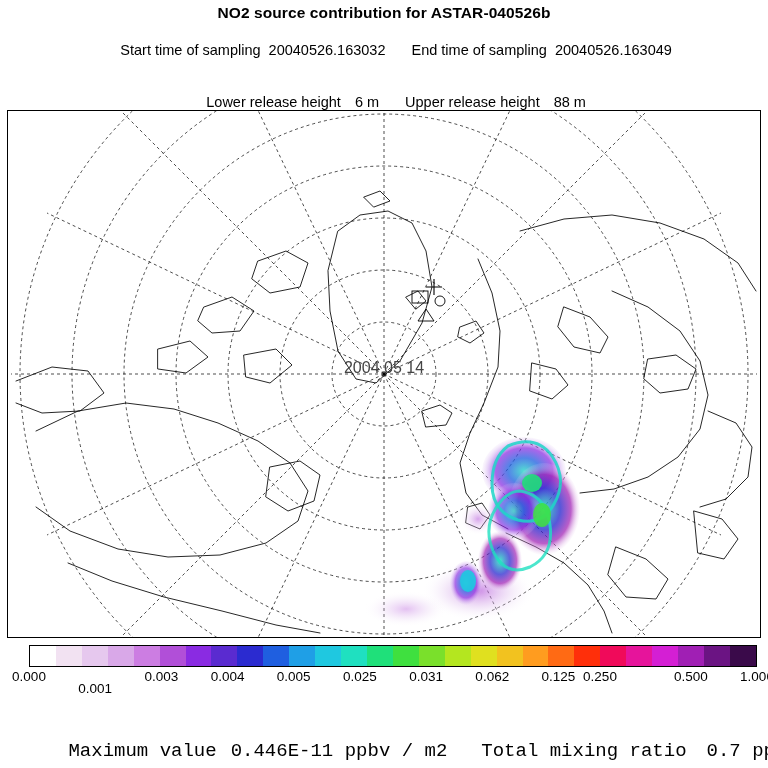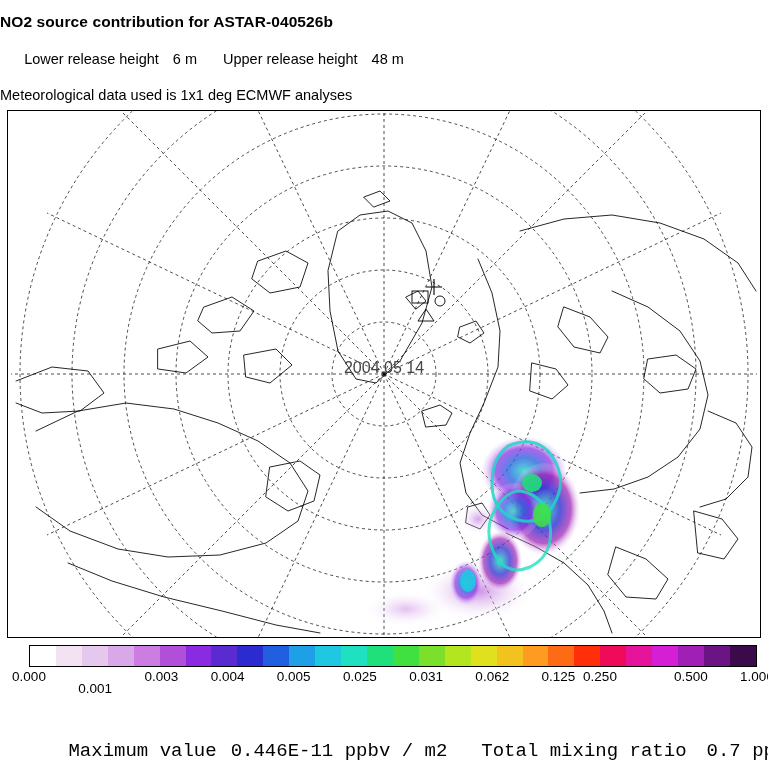--- a/index.html
+++ b/index.html
@@ -6,21 +6,21 @@
   body{
     width:768px;height:768px;
     background:#ffffff;
     font-family:"Liberation Sans", sans-serif;
     color:#000000;
     overflow:hidden;
   }
   .page{position:relative;width:768px;height:768px;}
 
   
-  .header{text-align:left;padding-top:13px;}
+  .header{text-align:center;padding-top:4px;}
   .title{font-size:15.5px;font-weight:bold;letter-spacing:.1px;}
   .subline{font-size:14.5px;margin-top:4px;white-space:pre;}
   .subline .gap{display:inline-block;width:26px;}
   .gap-sm{display:inline-block;width:14px;}
   .gap-xs{display:inline-block;width:8px;}
 
   
   .map-wrap{
     position:absolute;left:7px;top:110px;width:754px;height:528px;
     border:1px solid #000;box-sizing:border-box;background:#ffffff;
@@ -42,21 +42,24 @@
   .sp-md{display:inline-block;width:20px;}
 </style>
 </head>
 <body>
 
 <div class="page">
 
   <div class="header">
     <div class="title">NO2 source contribution for ASTAR-040526b</div>
     <div class="subline">
-      <span>Lower release height</span><span class="gap-sm"></span><span>6 m</span><span class="gap"></span><span>Upper release height</span><span class="gap-sm"></span><span>48 m</span>
+      <span>Start time of sampling</span><span class="gap-xs"></span><span>20040526.163032</span><span class="gap"></span><span>End time of sampling</span><span class="gap-xs"></span><span>20040526.163049</span>
+    </div>
+    <div class="subline">
+      <span>Lower release height</span><span class="gap-sm"></span><span>6 m</span><span class="gap"></span><span>Upper release height</span><span class="gap-sm"></span><span>88 m</span>
     </div>
     <div class="subline">Meteorological data used is 1x1 deg ECMWF analyses</div>
   </div>
 
   <div class="map-wrap">
     <svg width="752" height="526" viewBox="0 0 752 526">
       <defs>
         <clipPath id="mapclip">
             <rect x="0" y="0" width="752" height="526"></rect>
           </clipPath>

